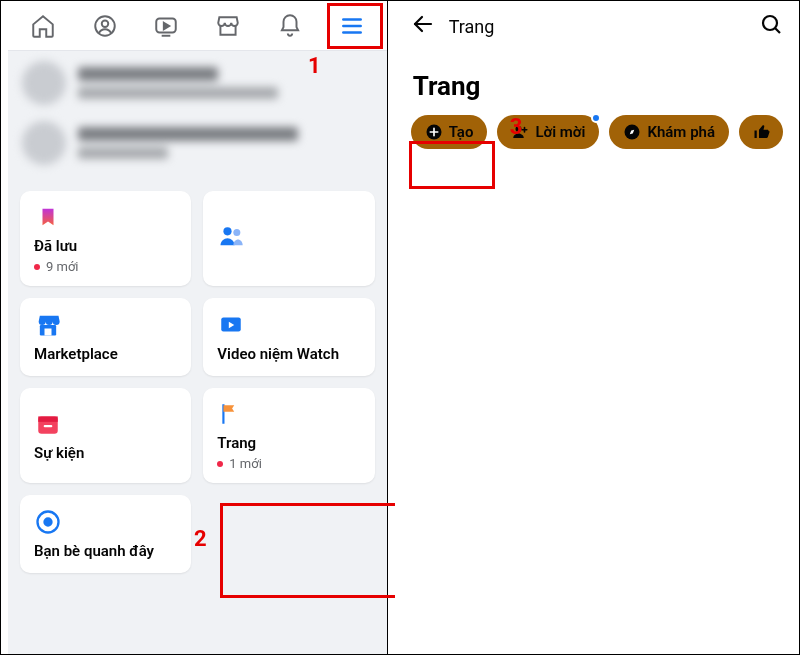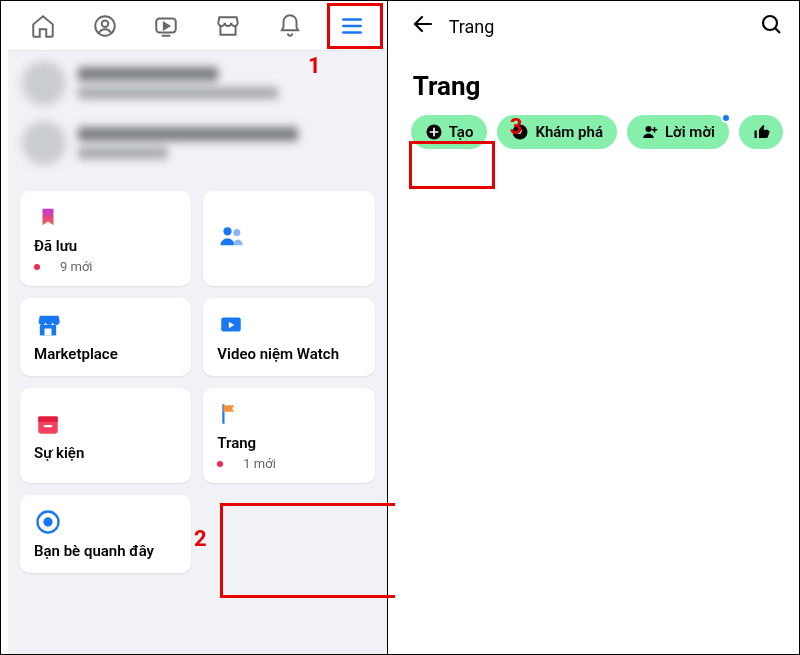--- a/index.html
+++ b/index.html
@@ -25,31 +25,31 @@
   .profile-area { padding: 10px 14px; filter: blur(4px); }
   .prow { display:flex; align-items:center; gap:12px; margin-bottom:16px; }
   .avatar { width:44px; height:44px; border-radius:50%; background:#c9ccd1; }
   .ptxt .l1 { width:140px; height:14px; background:#7a7d82; border-radius:3px; margin-bottom:6px; }
   .ptxt .l2 { width:200px; height:12px; background:#a6a9ad; border-radius:3px; }
 
   .grid { display:grid; grid-template-columns: 1fr 1fr; gap:12px; padding: 0 12px; }
   .card { background:#fff; border-radius:10px; padding:12px 14px; box-shadow: 0 1px 2px rgba(0,0,0,0.08); min-height:78px; display:flex; flex-direction:column; justify-content:center; }
   .card .ic { width:28px; height:28px; margin-bottom:6px; display:flex; align-items:center; justify-content:center; }
   .card .lbl { font-size:15px; font-weight:600; color:#050505; }
-  .card .sub { font-size:13px; color:#65676b; margin-top:4px; display:flex; align-items:center; gap:20px; }
+  .card .sub { font-size:13px; color:#65676b; margin-top:4px; display:flex; align-items:center; gap:6px; }
   .dot-red { width:6px; height:6px; border-radius:50%; background:#f02849; display:inline-block; }
   .hl-trang { border:3px solid #e60000; position:absolute; width:180px; height:95px; left:212px; top:502px; pointer-events:none; }
 
   
   .rhead { height:50px; display:flex; align-items:center; padding:0 16px; gap:14px; }
   .rhead .title { font-size:18px; font-weight:400; color:#050505; flex:1; }
   .rhead svg { width:24px; height:24px; }
   .rtitle { font-size:26px; font-weight:700; padding: 20px 18px 14px; }
   .chips { display:flex; gap:10px; padding:0 16px 18px; overflow:hidden; position:relative; }
-  .chip { display:flex; align-items:center; gap:6px; background:#86efac; border-radius:20px; padding:8px 14px; font-size:15px; font-weight:600; color:#050505; white-space:nowrap; position:relative; }
+  .chip { display:flex; align-items:center; gap:6px; background:#a16207; border-radius:20px; padding:8px 14px; font-size:15px; font-weight:600; color:#050505; white-space:nowrap; position:relative; }
   .chip .cic { width:18px; height:18px; display:flex; align-items:center; justify-content:center; }
   .chip .cic svg { width:18px; height:18px; }
   .chip .blue-dot { position:absolute; top:-2px; right:-2px; width:10px; height:10px; background:#1877f2; border-radius:50%; border:2px solid #fff; }
   .hl-tao { border:3px solid #e60000; position:absolute; width:86px; height:48px; left:14px; top:140px; pointer-events:none; }
   .section-h { font-size:18px; font-weight:700; padding: 12px 18px; }
 
   
   .circ { width:28px; height:28px; border-radius:50%; display:flex; align-items:center; justify-content:center; color:#fff; font-size:16px; }
 </style>
 </head>
@@ -239,38 +239,38 @@
         <span class="cic">
           <svg viewBox="0 0 24 24">
               <circle cx="12" cy="12" r="10" fill="#050505"></circle>
               <path d="M12 7v10M7 12h10" stroke="#fff" stroke-width="2.2" stroke-linecap="round"></path>
             </svg>
         </span>
         <span>Tạo</span>
       </div>
       <div class="chip">
         <span class="cic">
-          <svg viewBox="0 0 24 24">
-              <circle cx="12" cy="12" r="10" fill="#050505"></circle>
-              <path d="M15 9l-2 5-4 1 2-5z" fill="#fff"></path>
-            </svg>
-        </span>
-        <span>Khám phá</span>
-      </div>
-      <div class="chip">
-        <span class="cic">
           <svg viewBox="0 0 24 24" fill="#050505">
               <circle cx="10" cy="8" r="4"></circle>
               <path d="M3 20c0-4 4-6 7-6s7 2 7 6z"></path>
               <path d="M18 6v6M15 9h6" stroke="#050505" stroke-width="2.2" stroke-linecap="round"></path>
             </svg>
         </span>
         <span>Lời mời</span>
         <span class="blue-dot"></span>
       </div>
+      <div class="chip">
+        <span class="cic">
+          <svg viewBox="0 0 24 24">
+              <circle cx="12" cy="12" r="10" fill="#050505"></circle>
+              <path d="M15 9l-2 5-4 1 2-5z" fill="#fff"></path>
+            </svg>
+        </span>
+        <span>Khám phá</span>
+      </div>
       <div class="chip" style="padding-right:6px">
         <span class="cic">
           <svg viewBox="0 0 24 24" fill="#050505">
               <path d="M2 20h3V10H2v10zm19-9c0-1.1-.9-2-2-2h-5l1-4V4c0-.6-.4-1-1-1h-1l-5 6v11h10c.8 0 1.5-.5 1.8-1.2l2-6c.1-.3.2-.5.2-.8v-1z"></path>
             </svg>
         </span>
         <span></span>
       </div>
     </div>
 

